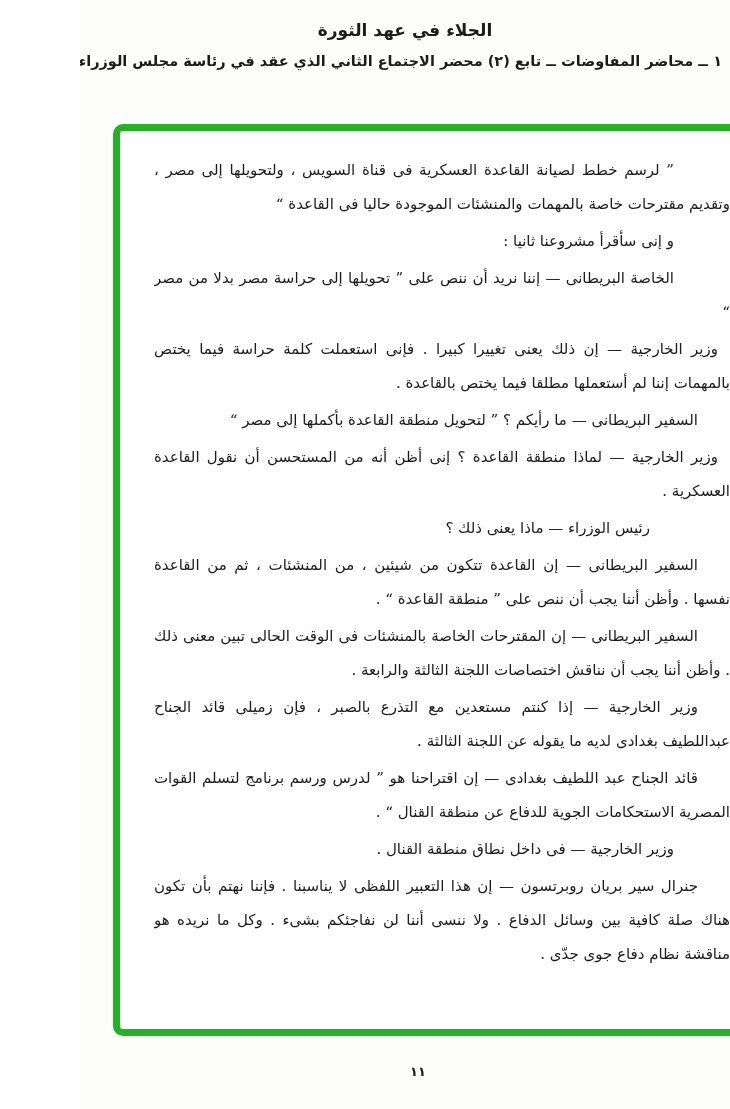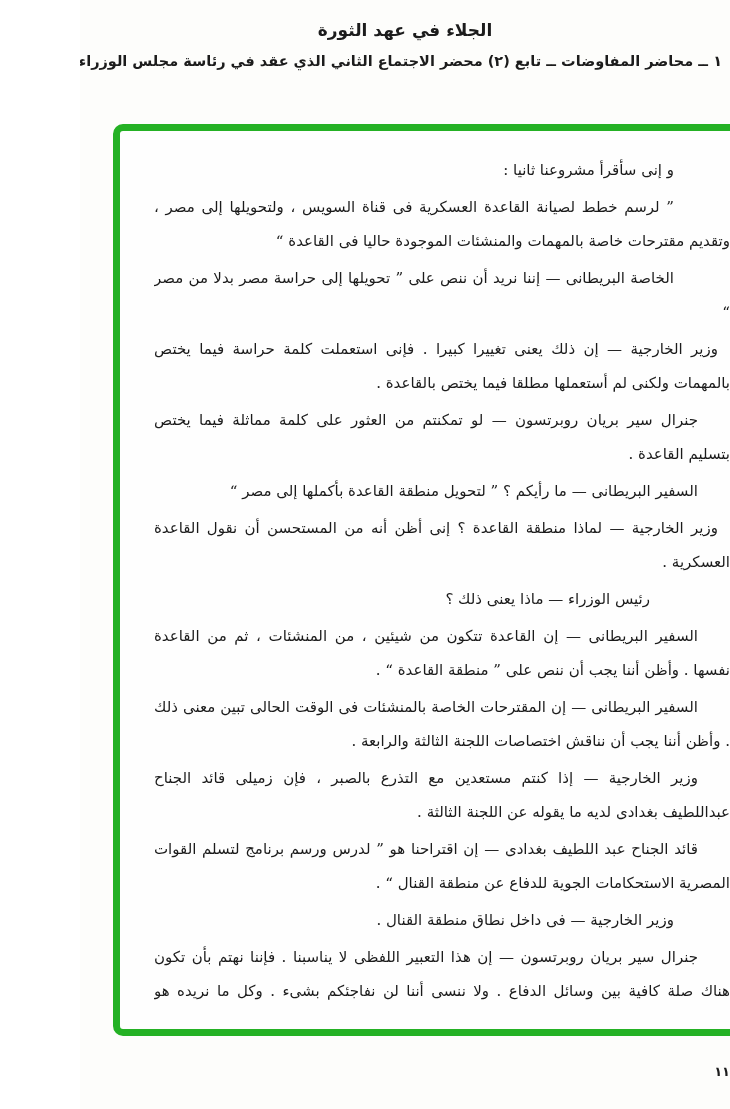--- a/index.html
+++ b/index.html
@@ -48,43 +48,42 @@
     text-align:justify;
     color:#1b1b1b;
   }
   .para:last-child{margin-bottom:0;}
   .indent-0{text-indent:12px;}
   .indent-1{text-indent:32px;}
   .indent-2{text-indent:56px;}
   .indent-3{text-indent:80px;}
   .page-number{
     position:absolute;top:1064px;right:0;left:26px;
-    text-align:right;
+    text-align:center;
     font-size:13px;font-weight:bold;
     letter-spacing:3px;
     font-family:"DejaVu Sans","Liberation Sans",sans-serif;
   }
 </style>
 </head>
 <body>
 
 <div class="page" style="background: rgb(253, 253, 251);">
 
   <div class="page-header">
     <h1 class="doc-title">الجلاء في عهد الثورة</h1>
     <div class="doc-subtitle">١ ــ محاضر المفاوضات ــ تابع (٢) محضر الاجتماع الثاني الذي عقد في رئاسة مجلس الوزراء يوم ٢٨ أبريل ١٩٥٣</div>
   </div>
 
   <div class="scan-frame" style="border-color: rgb(36, 177, 36);">
     <div class="transcript-body">
+        <p class="para indent-2">” لرسم خطط لصيانة القاعدة العسكرية فى قناة السويس ، ولتحويلها إلى مصر ، وتقديم مقترحات خاصة بالمهمات والمنشئات الموجودة حاليا فى القاعدة “</p>
         <p class="para indent-2">و إنى سأقرأ مشروعنا ثانيا :</p>
-        <p class="para indent-2">” لرسم خطط لصيانة القاعدة العسكرية فى قناة السويس ، ولتحويلها إلى مصر ، وتقديم مقترحات خاصة بالمهمات والمنشئات الموجودة حاليا فى القاعدة “</p>
         <p class="para indent-2">الخاصة البريطانى — إننا نريد أن ننص على ” تحويلها إلى حراسة مصر بدلا من مصر “</p>
-        <p class="para indent-0">وزير الخارجية — إن ذلك يعنى تغييرا كبيرا . فإنى استعملت كلمة حراسة فيما يختص بالمهمات ولكنى لم أستعملها مطلقا فيما يختص بالقاعدة .</p>
-        <p class="para indent-1">جنرال سير بريان روبرتسون — لو تمكنتم من العثور على كلمة مماثلة فيما يختص بتسليم القاعدة .</p>
+        <p class="para indent-0">وزير الخارجية — إن ذلك يعنى تغييرا كبيرا . فإنى استعملت كلمة حراسة فيما يختص بالمهمات إننا لم أستعملها مطلقا فيما يختص بالقاعدة .</p>
         <p class="para indent-1">السفير البريطانى — ما رأيكم ؟ ” لتحويل منطقة القاعدة بأكملها إلى مصر “</p>
         <p class="para indent-0">وزير الخارجية — لماذا منطقة القاعدة ؟ إنى أظن أنه من المستحسن أن نقول القاعدة العسكرية .</p>
         <p class="para indent-3">رئيس الوزراء — ماذا يعنى ذلك ؟</p>
         <p class="para indent-1">السفير البريطانى — إن القاعدة تتكون من شيئين ، من المنشئات ، ثم من القاعدة نفسها . وأظن أننا يجب أن ننص على ” منطقة القاعدة “ .</p>
         <p class="para indent-1">السفير البريطانى — إن المقترحات الخاصة بالمنشئات فى الوقت الحالى تبين معنى ذلك . وأظن أننا يجب أن نناقش اختصاصات اللجنة الثالثة والرابعة .</p>
         <p class="para indent-1">وزير الخارجية — إذا كنتم مستعدين مع التذرع بالصبر ، فإن زميلى قائد الجناح عبداللطيف بغدادى لديه ما يقوله عن اللجنة الثالثة .</p>
         <p class="para indent-1">قائد الجناح عبد اللطيف بغدادى — إن اقتراحنا هو ” لدرس ورسم برنامج لتسلم القوات المصرية الاستحكامات الجوية للدفاع عن منطقة القنال “ .</p>
         <p class="para indent-2">وزير الخارجية — فى داخل نطاق منطقة القنال .</p>
         <p class="para indent-1">جنرال سير بريان روبرتسون — إن هذا التعبير اللفظى لا يناسبنا . فإننا نهتم بأن تكون هناك صلة كافية بين وسائل الدفاع . ولا ننسى أننا لن نفاجئكم بشىء . وكل ما نريده هو مناقشة نظام دفاع جوى جدّى .</p>
       </div>

